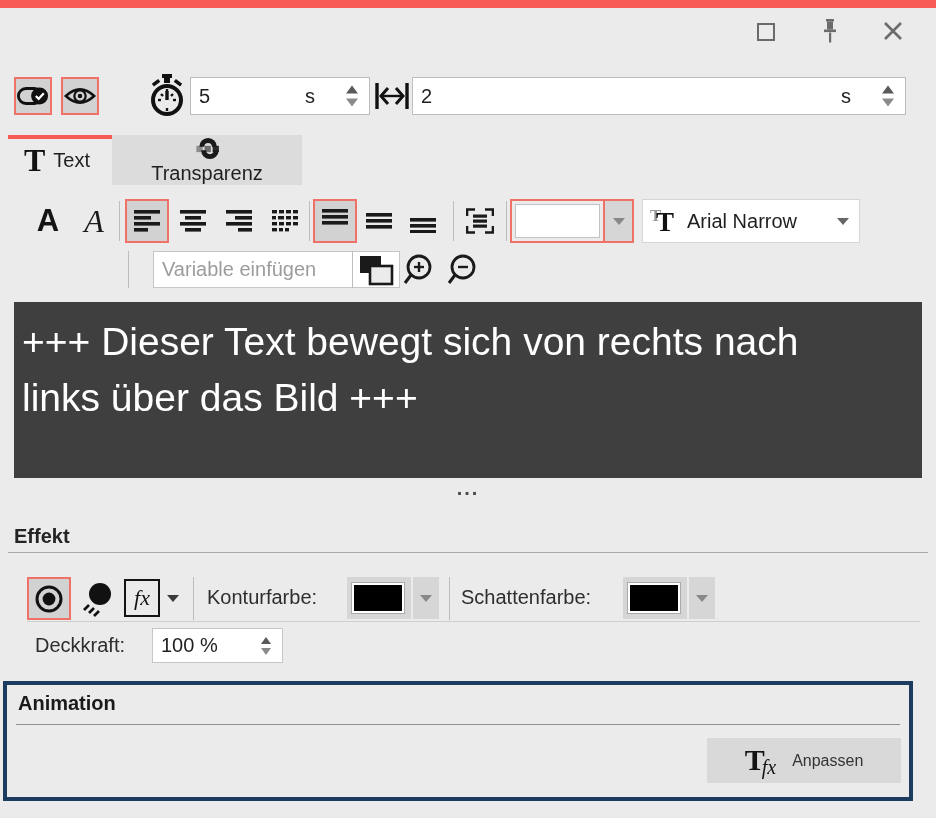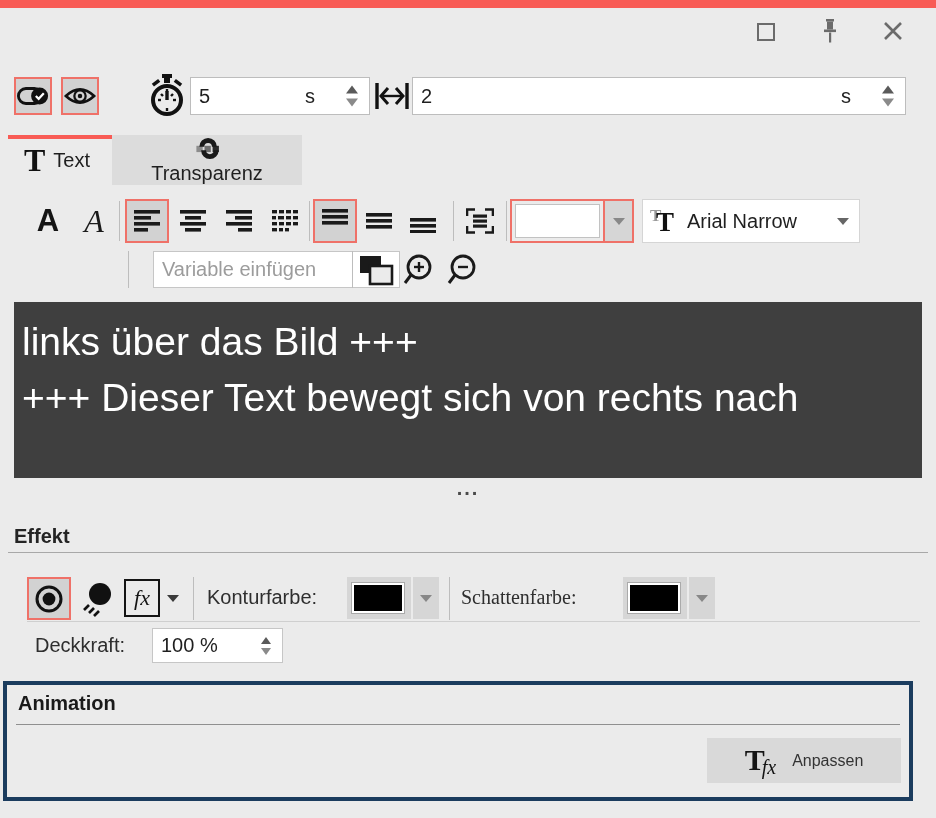--- a/index.html
+++ b/index.html
@@ -271,22 +271,22 @@
   <div class="btn" style="left:442px;top:252px;width:42px;height:36px;">
     <svg width="38" height="34" viewBox="0 0 38 34">
       <circle cx="19" cy="14" r="11" fill="none" stroke="#1a1a1a" stroke-width="2.8"></circle>
       <line x1="11" y1="22" x2="5" y2="30" stroke="#1a1a1a" stroke-width="3"></line>
       <line x1="14" y1="14" x2="24" y2="14" stroke="#1a1a1a" stroke-width="2.4"></line>
     </svg>
   </div>
 
   <div id="editor" style="background-color: rgb(63, 63, 63);">
     <div class="elines">
+      <div class="eline">+++ Dieser Text bewegt sich von rechts nach</div>
       <div class="eline">links über das Bild +++</div>
-      <div class="eline">+++ Dieser Text bewegt sich von rechts nach</div>
     </div>
   </div>
 
   <div class="abs" style="left:0;top:481px;width:936px;height:22px;text-align:center;
        font-weight:bold;font-size:20px;color:#4a4a4a;letter-spacing:2px;line-height:14px;cursor:row-resize;">
     <span>...</span>
   </div>
 
   <div class="lbl" style="left:14px;top:525px;font-weight:bold;color:#242424;">Effekt</div>
   <div class="hline" style="left:8px;top:552px;width:920px;"></div>
@@ -320,21 +320,21 @@
   <div class="swgroup" style="left:347px;top:577px;">
     <div class="swbox">
       <div class="swatch" style="background-color: rgb(0, 0, 0);"></div>
     </div>
     <div class="swarrow">
       <span class="arr" style="border-top-color:#888;"></span>
     </div>
   </div>
   <div class="vsep" style="left:449px;top:577px;height:43px;"></div>
 
-  <div class="lbl" style="left:461px;top:586px;font-family:Liberation Serif, serif;">Schattenfarbe:</div>
+  <div class="lbl" style="left:461px;top:586px;">Schattenfarbe:</div>
   <div class="swgroup" style="left:623px;top:577px;">
     <div class="swbox">
       <div class="swatch" style="background-color: rgb(0, 0, 0);"></div>
     </div>
     <div class="swarrow">
       <span class="arr" style="border-top-color:#888;"></span>
     </div>
   </div>
   <div class="hline" style="left:27px;top:621px;width:893px;background:#cfcfcf;"></div>
 

